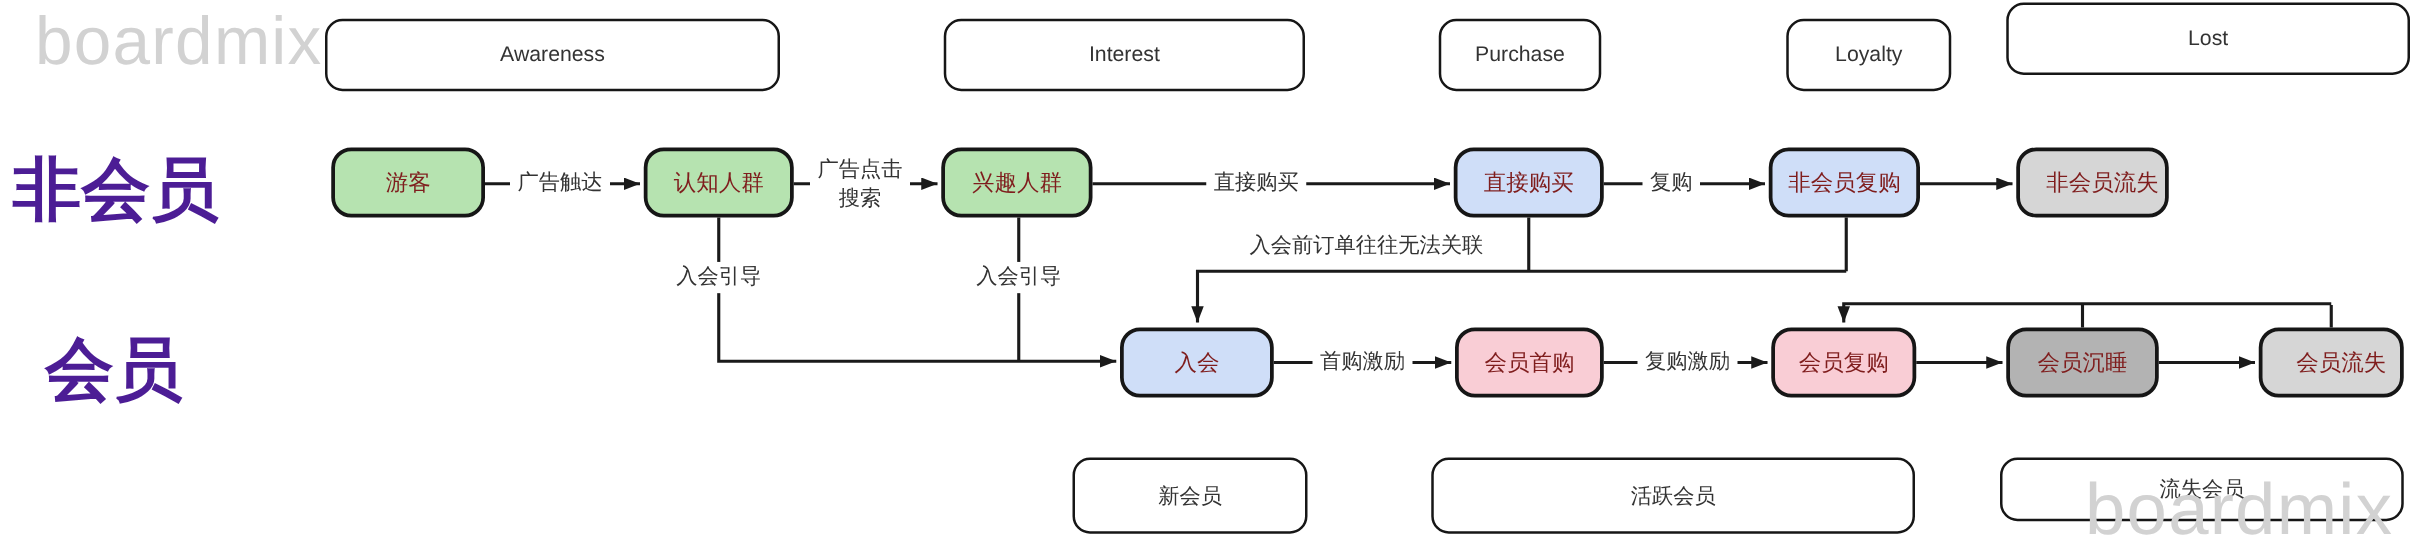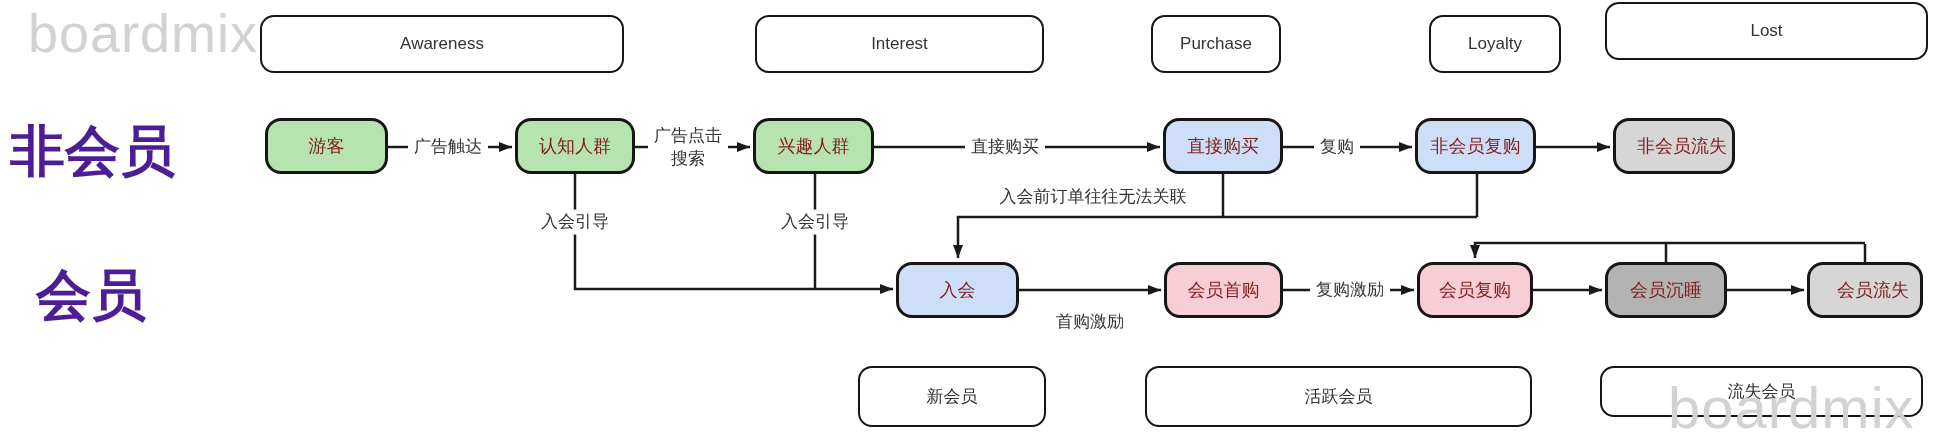--- a/index.html
+++ b/index.html
@@ -100,19 +100,19 @@
   <div class="stage" style="left:1145px;top:366px;width:387px;height:61px;">活跃会员</div>
   <div class="stage" style="left:1600px;top:366px;width:323px;height:51px;">流失会员</div>
 
   <div class="edge-label" style="left:448px;top:147px;">广告触达</div>
   <div class="edge-label" style="left:688px;top:148px;">
     <span>广告点击</span><br>
     <span>搜索</span>
   </div>
   <div class="edge-label" style="left:1005px;top:147px;">直接购买</div>
   <div class="edge-label" style="left:1337px;top:147px;">复购</div>
-  <div class="edge-label" style="left:1090px;top:290px;margin-top:32px;">首购激励</div>
+  <div class="edge-label" style="left:1090px;top:290px;">首购激励</div>
   <div class="edge-label" style="left:1350px;top:290px;">复购激励</div>
   <div class="edge-label" style="left:575px;top:222px;">入会引导</div>
   <div class="edge-label" style="left:815px;top:222px;">入会引导</div>
   <div class="edge-label no-bg" style="left:1093px;top:197px;">入会前订单往往无法关联</div>
 
 </div>
 
 </body></html>

